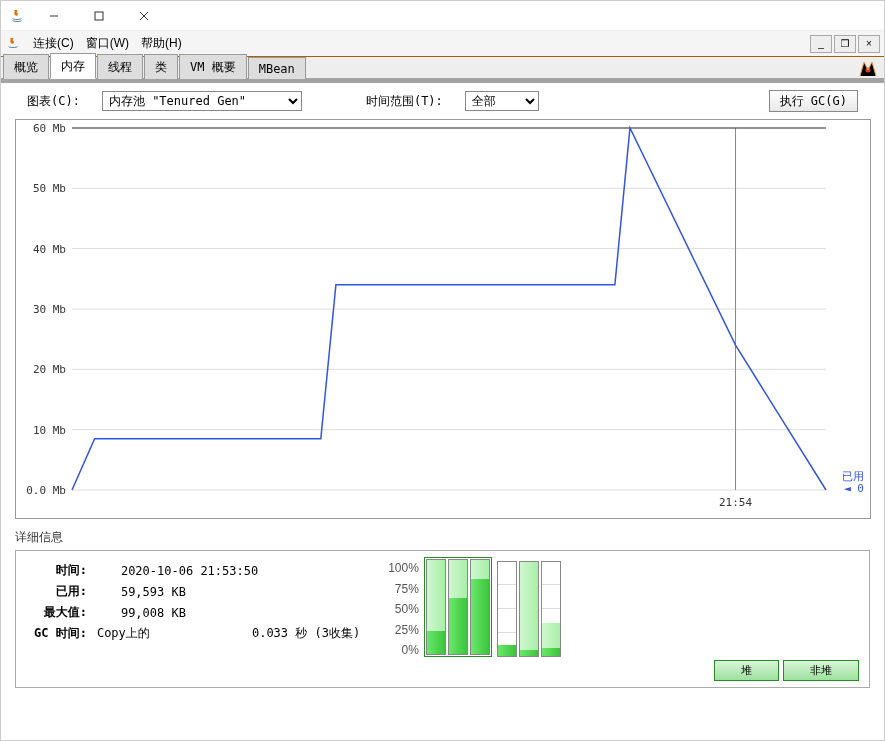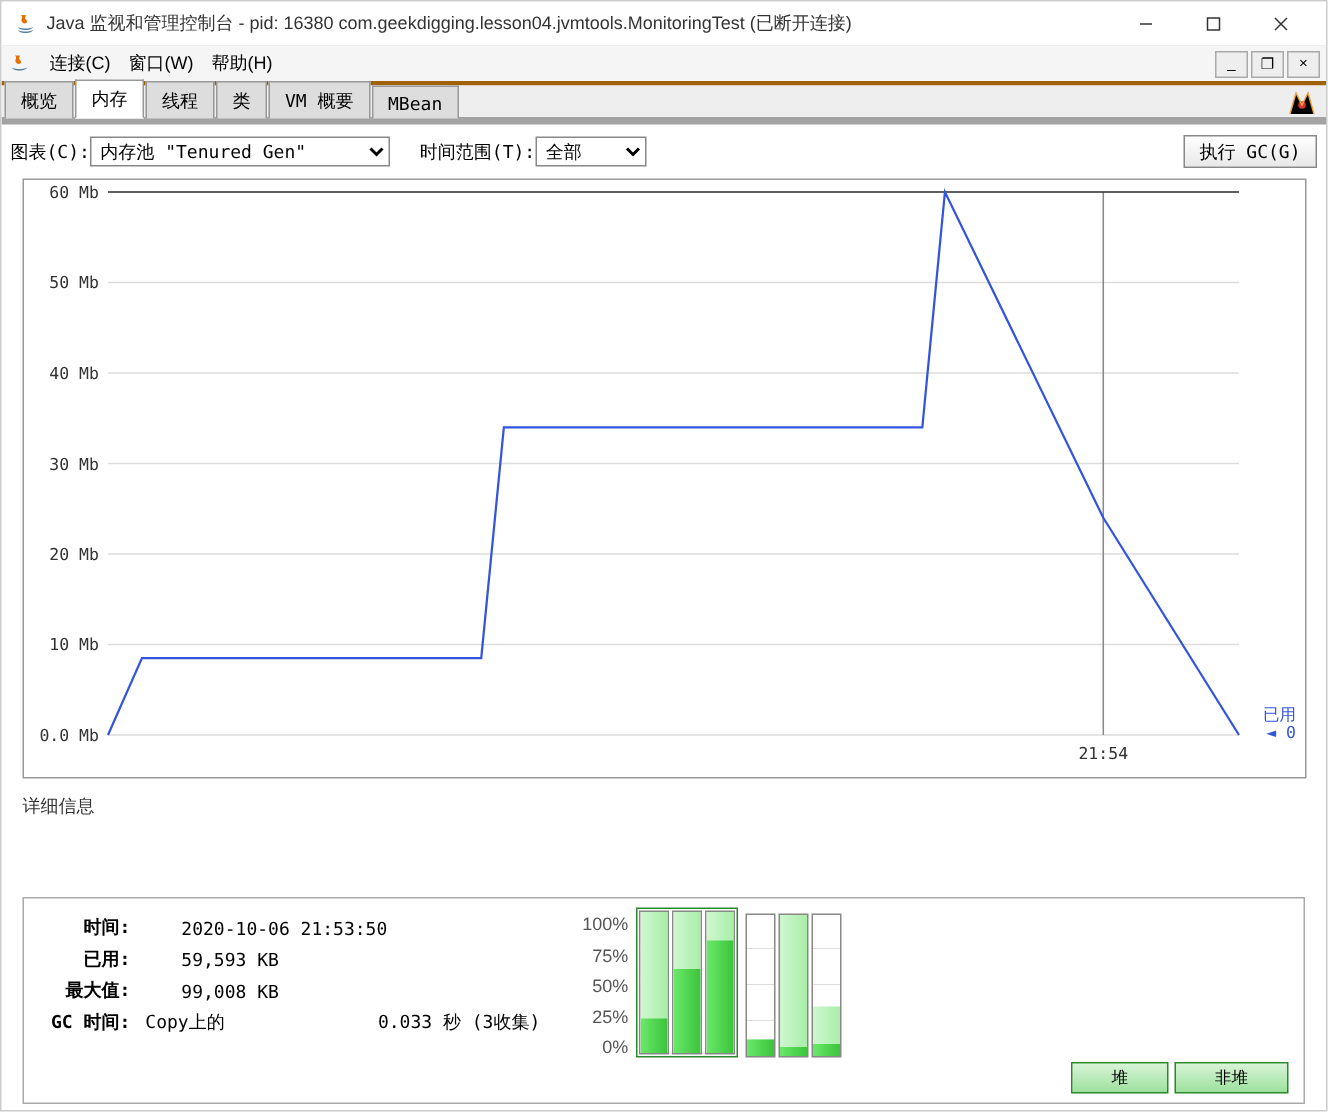--- a/index.html
+++ b/index.html
@@ -4,45 +4,45 @@
 <style>
 * { box-sizing: border-box; margin: 0; padding: 0; font-family: "Microsoft YaHei", "SimSun", sans-serif; font-size: 12px; }
 body { background: #fff; width: 885px; height: 741px; overflow: hidden; border: 1px solid #ccc; }
 
 .titlebar { height: 30px; display: flex; align-items: center; padding: 0 8px; background: #fff; border-bottom: 1px solid #eee; }
 .titlebar .java-icon { width: 16px; height: 16px; margin-right: 6px; display: inline-flex; align-items: center; justify-content: center; }
 .titlebar .title { flex: 1; color: #333; }
 .titlebar .win-btns { display: flex; gap: 0; }
 .titlebar .win-btn { width: 45px; height: 28px; display: flex; align-items: center; justify-content: center; cursor: pointer; }
 
-.menubar { height: 26px; display: flex; align-items: center; padding: 0 4px; border-bottom: 3px solid #a16207; background: #f5f5f5; }
+.menubar { height: 26px; display: flex; align-items: center; padding: 0 4px; border-bottom: 1px solid #a16207; background: #f5f5f5; }
 .menubar .java-icon { width: 16px; height: 16px; margin-right: 6px; }
 .menubar .menu-item { padding: 3px 6px; cursor: pointer; }
 .menubar .spacer { flex: 1; }
 .menubar .mdi-btn { width: 22px; height: 18px; border: 1px solid #aaa; background: #eee; margin-left: 2px; display: flex; align-items: center; justify-content: center; cursor: pointer; font-size: 10px; }
 
 .tabbar { height: 26px; display: flex; align-items: flex-end; background: #eee; border-bottom: 5px solid #a3a3a3; padding-left: 2px; position: relative; }
 .tab { padding: 4px 10px 3px; border: 1px solid #999; border-bottom: none; background: #ddd; margin-right: 1px; cursor: pointer; position: relative; top: 1px; font-family: "SimSun", monospace; }
 .tab.active { background: #fff; border-bottom: 1px solid #fff; }
 .tabbar .duke { position: absolute; right: 6px; top: 3px; }
 
-.controls { height: 36px; display: flex; align-items: center; padding: 6px 6px; gap: 0; }
+.controls { height: 36px; display: flex; align-items: center; padding: 6px 26px; gap: 22px; }
 .controls label { font-family: "SimSun", monospace; }
 .controls select { font-family: "SimSun", monospace; height: 20px; border: 1px solid #888; background: #fff; padding: 0 2px; }
 .controls .chart-select { width: 200px; }
 .controls .time-select { width: 74px; }
 .controls .spacer { flex: 1; }
 .controls button { font-family: "SimSun", monospace; height: 22px; padding: 0 10px; border: 1px solid #888; background: linear-gradient(#fff,#e8e8e8); cursor: pointer; }
 
 .chart-area { padding: 0 14px 6px 14px; }
 .chart-container { width: 856px; height: 400px; border: 1px solid #999; position: relative; background: #fff; }
 
 .details-section { padding: 2px 14px; }
 .details-title { font-family: "SimSun", monospace; padding: 2px 0 4px; color: #333; }
-.details-box { border: 1px solid #aaa; display: flex; height: 138px; margin-top: 48px; }
+.details-box { border: 1px solid #aaa; display: flex; height: 138px; }
 .details-left { padding: 8px 12px; }
 .details-left table td { padding: 1px 4px; font-family: "SimSun", monospace; white-space: nowrap; }
 .details-left .label { text-align: right; font-weight: bold; }
 .details-left .val { padding-left: 28px; }
 .details-right { flex: 1; display: flex; flex-direction: column; justify-content: flex-start; padding: 6px 10px; }
 
 .bars-wrap { display: flex; align-items: flex-end; gap: 3px; }
 .y-scale { display: flex; flex-direction: column; justify-content: space-between; height: 96px; font-family: "SimSun", monospace; font-size: 10px; color: #555; text-align: right; padding-right: 2px; align-items: flex-end; }
 .bar-group { display: flex; gap: 2px; padding: 0 2px; }
 .bar-group.active { border: 1px solid #2a8a2a; padding: 1px; }
@@ -59,21 +59,20 @@
 <body>
 
 <div class="titlebar">
   <span class="java-icon">
     <svg width="16" height="16" viewBox="0 0 16 16">
         <path d="M5 2c2 2-1 3 1 5 1 1 3 1 3-1 0-1-2-1-1-3 0-1 1-1 0-1z" fill="#e76f00"></path>
         <path d="M3 10c0 1 2 2 5 2s5-1 5-2c0 0-1 1-5 1s-5-1-5-1z" fill="#5382a1"></path>
         <path d="M3 12c0 1 2 2 5 2s5-1 5-2c0 0-1 1-5 1s-5-1-5-1z" fill="#5382a1"></path>
       </svg>
   </span>
-  <span class="title">Java 监视和管理控制台 - pid: 16380 com.geekdigging.lesson04.jvmtools.MonitoringTest (已断开连接)</span>
   <div class="win-btns">
     <div class="win-btn">
         <svg width="10" height="10">
           <line x1="1" y1="5" x2="9" y2="5" stroke="#333" stroke-width="1"></line>
         </svg>
       </div>
     <div class="win-btn">
         <svg width="10" height="10">
           <rect x="1" y="1" width="8" height="8" fill="none" stroke="#333" stroke-width="1"></rect>
         </svg>

